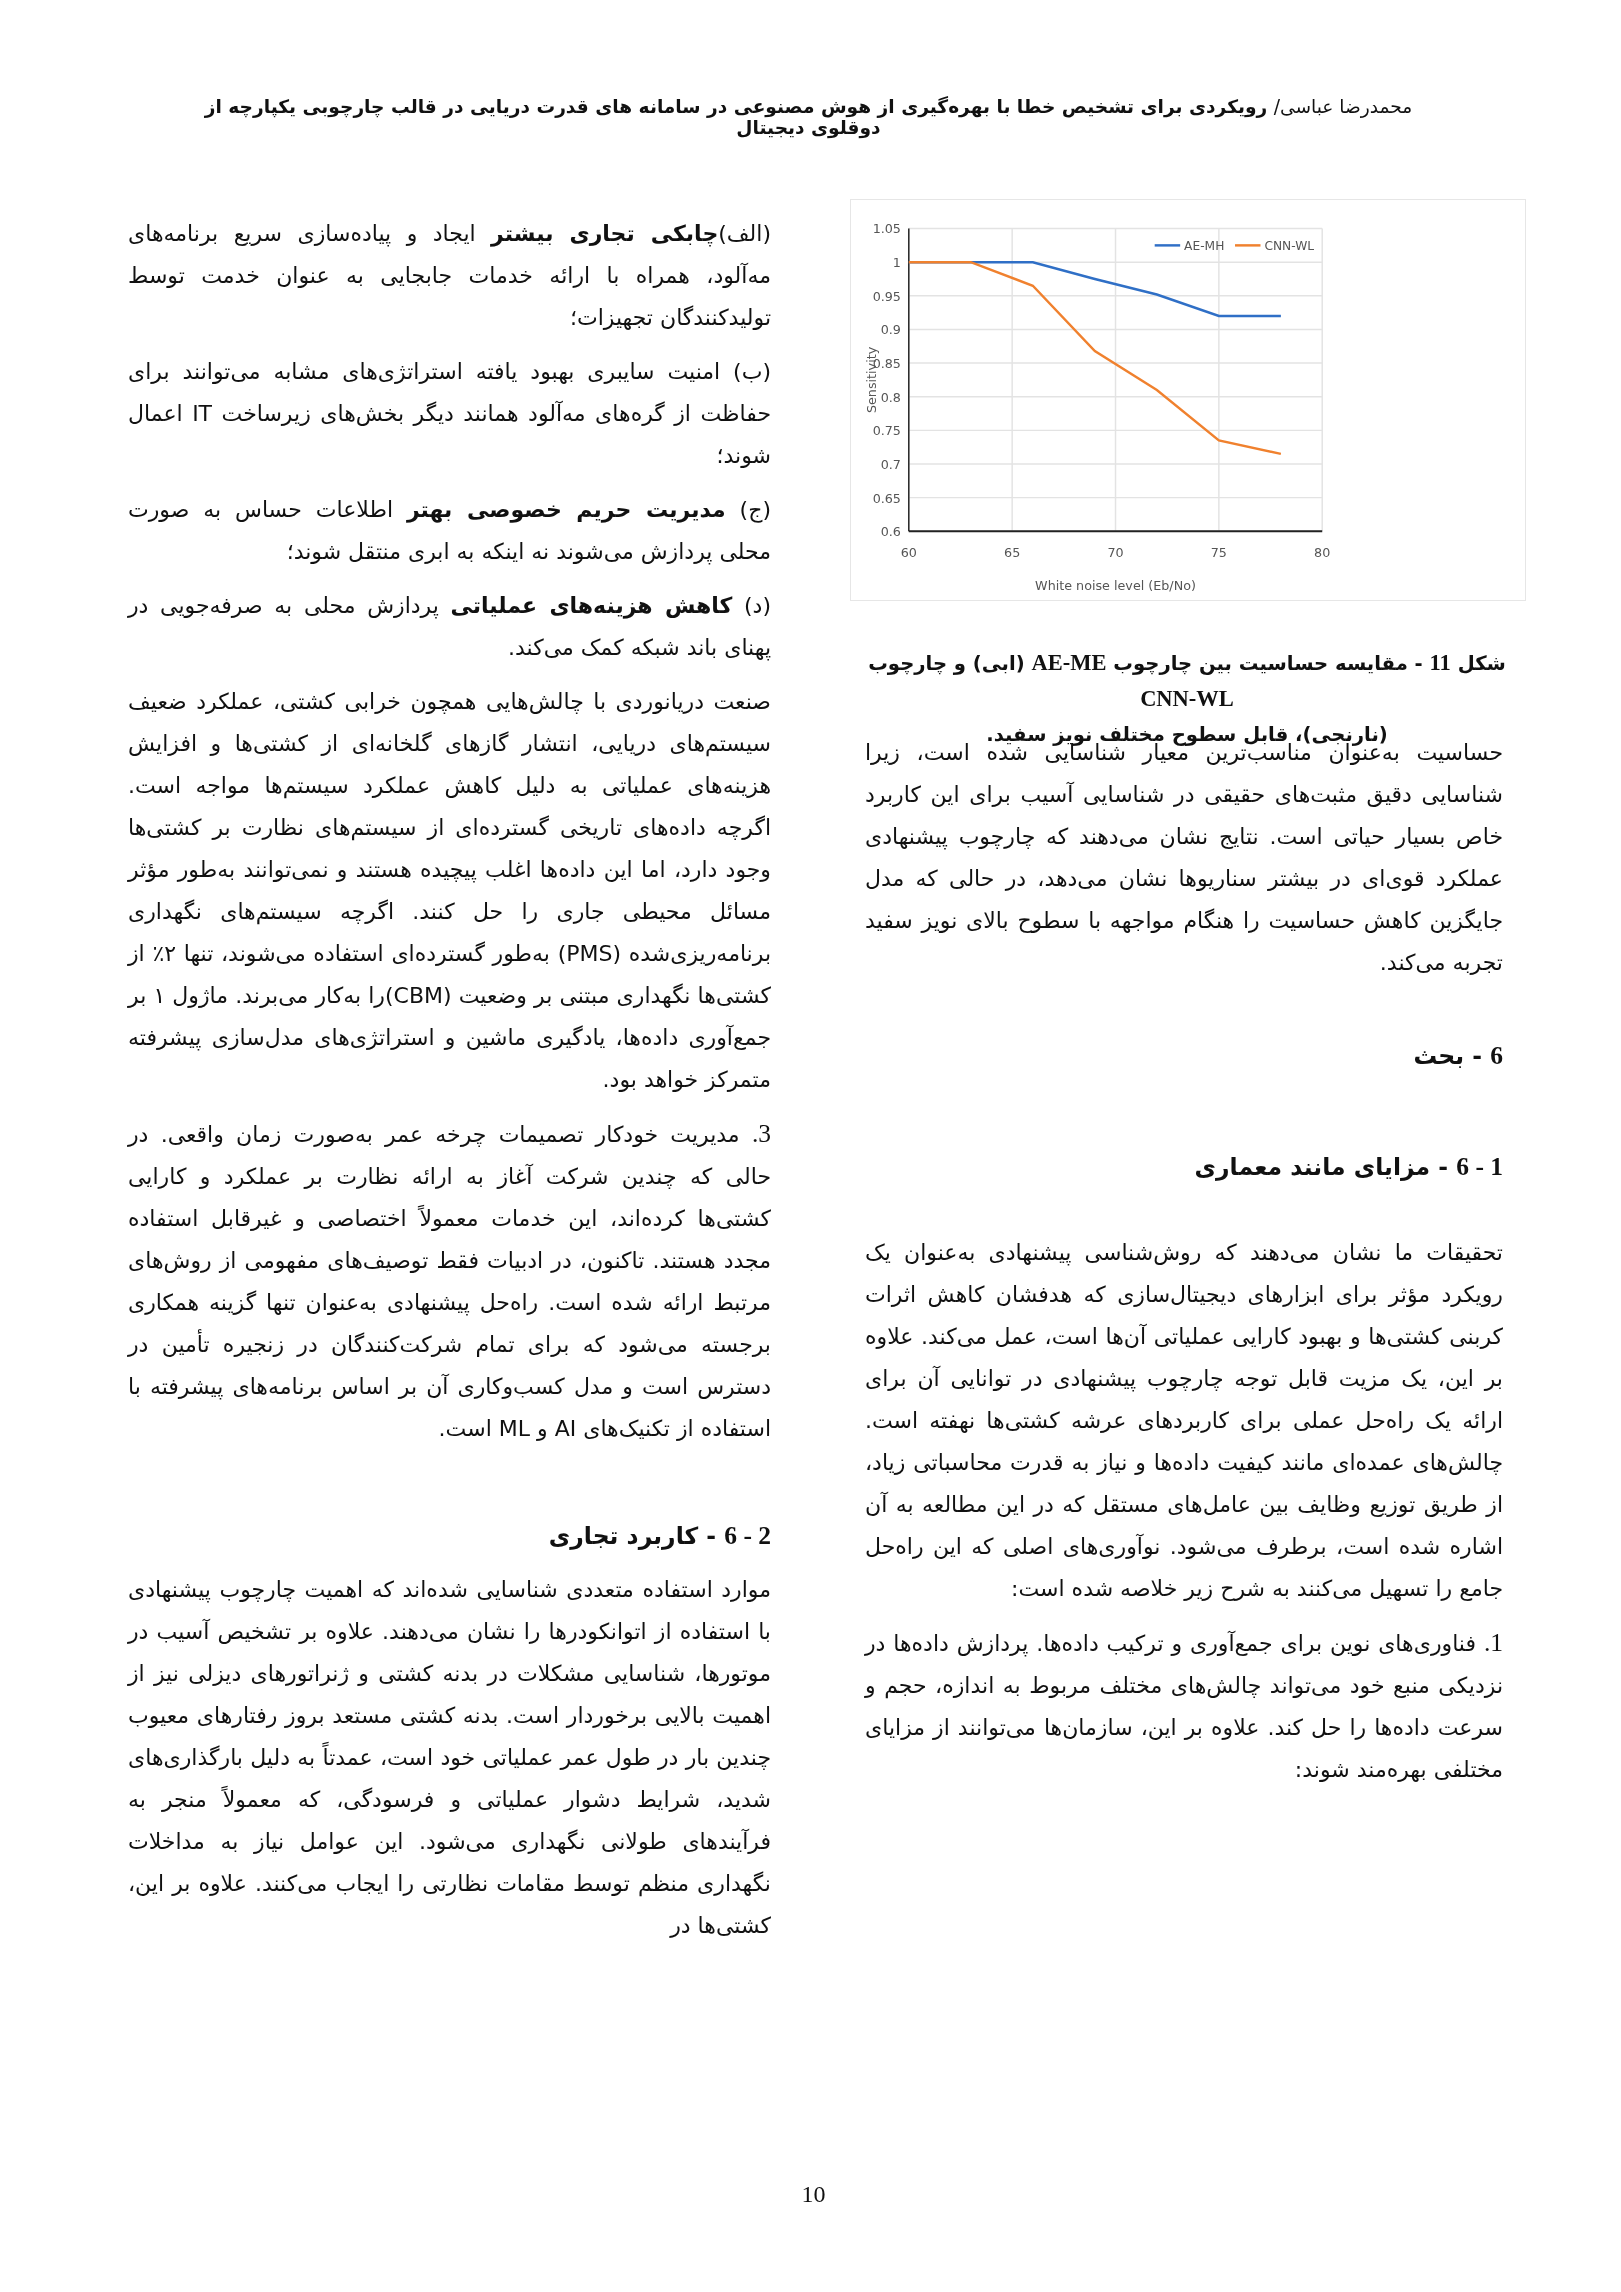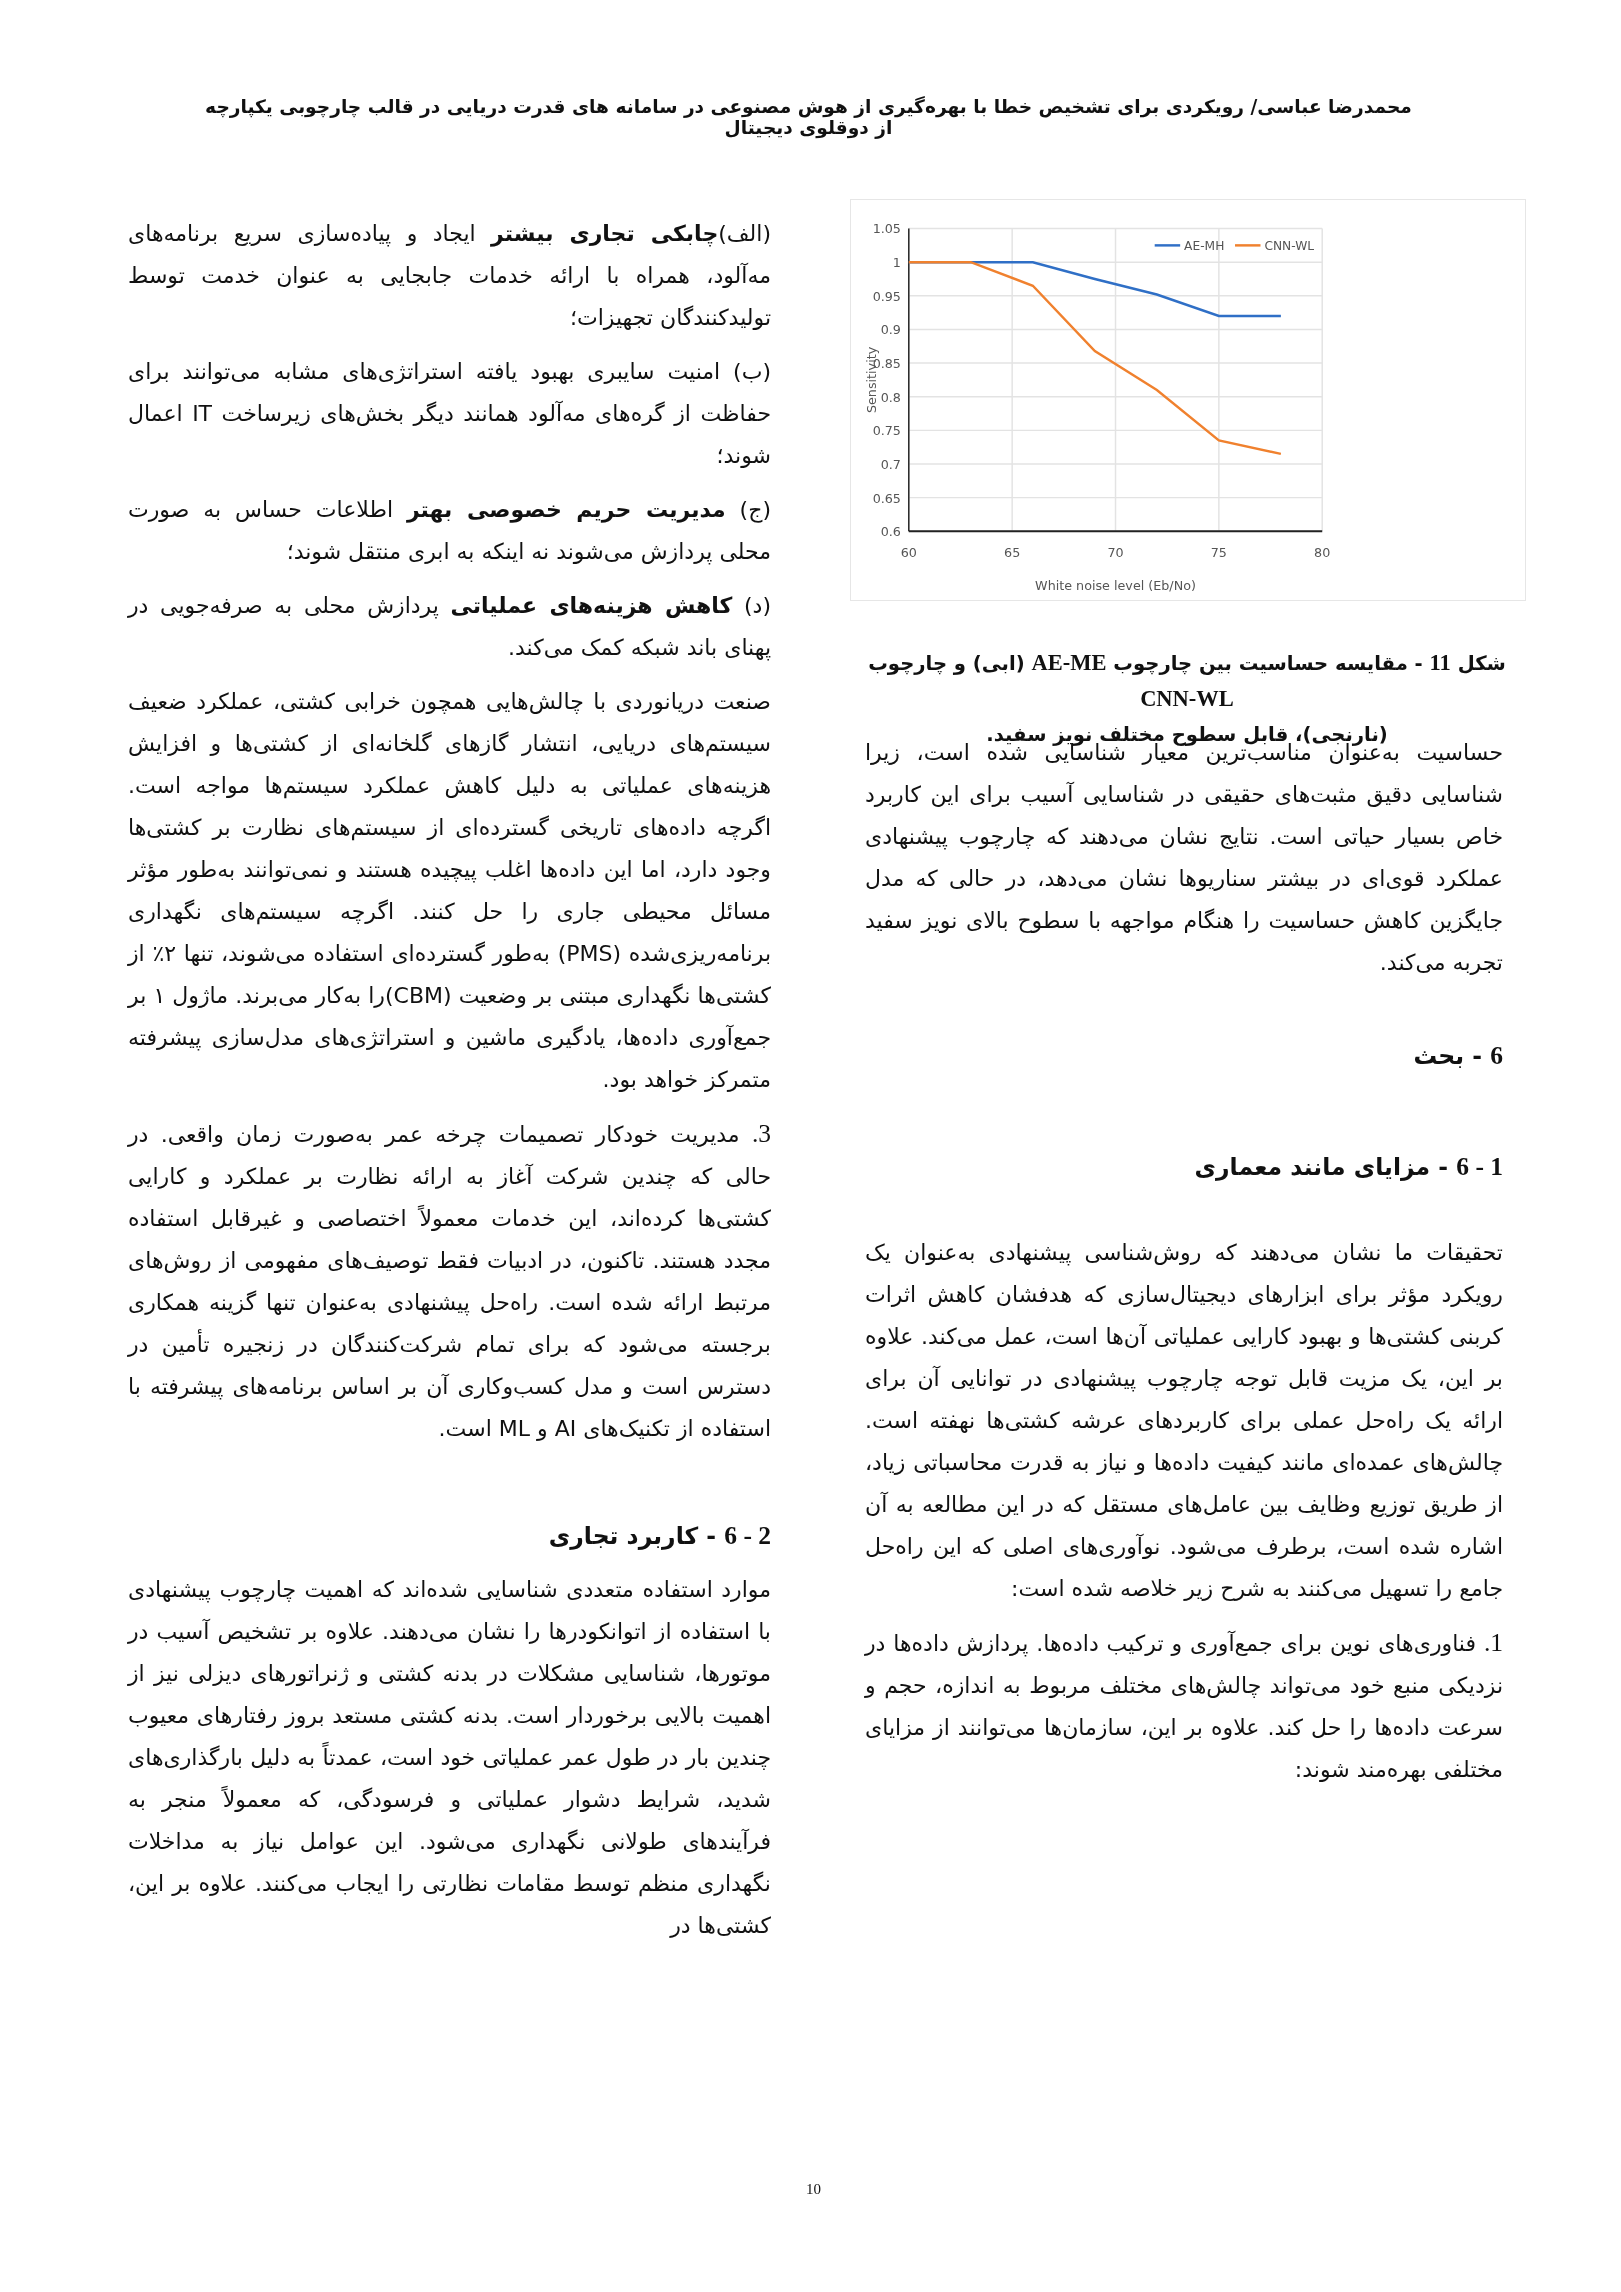--- a/index.html
+++ b/index.html
@@ -1,29 +1,29 @@
 <!DOCTYPE html>
 <html><head>
 <meta charset="utf-8">
 <style>
   html, body { margin:0; padding:0; background:#fff; }
   body { width:1621px; height:2293px; position:relative; font-family:"DejaVu Sans", sans-serif; color:#111; overflow:hidden; }
   .header { position:absolute; top:96px; left:196px; width:1225px; text-align:center; direction:rtl; font-family:"DejaVu Sans", sans-serif; font-weight:bold; font-size:18.6px; }
-  .header .author { font-weight:bold; }
+  .header .author { font-weight:normal; }
   .col { position:absolute; direction:rtl; text-align:justify; font-size:22px; line-height:42px; }
   .col p { margin:12px; }
   .left { left:116px; top:201px; width:667px; }
   .right { left:853px; top:720px; width:662px; }
   b { font-weight:bold; }
   .h { font-weight:bold; font-size:23.5px; }
   .num { font-family:"Liberation Serif", serif; font-size:25.5px; }
   .chart-box { position:absolute; left:850px; top:199px; width:674px; height:400px; border:1px solid #e6e6e6; background:#fff; }
   .caption { position:absolute; left:849px; top:645px; width:676px; direction:rtl; text-align:center; font-weight:bold; font-size:19.6px; line-height:35px; }
   .caption .en { font-family:"Liberation Serif", serif; font-size:22.5px; }
-  .pageno { position:absolute; top:2181px; left:784px; width:59px; text-align:center; font-family:"Liberation Serif", serif; font-size:15px; }
+  .pageno { position:absolute; top:2181px; left:784px; width:59px; text-align:center; font-family:"Liberation Serif", serif; font-size:24px; }
   .sp { height:41px; }
 </style>
 </head>
 <body>
 
 <div class="header">
   <span class="author">محمدرضا عباسی/</span>
   <span>رویکردی برای تشخیص خطا با بهره‌گیری از هوش مصنوعی در سامانه های قدرت دریایی در قالب چارچوبی یکپارچه از دوقلوی دیجیتال</span>
 </div>
 

